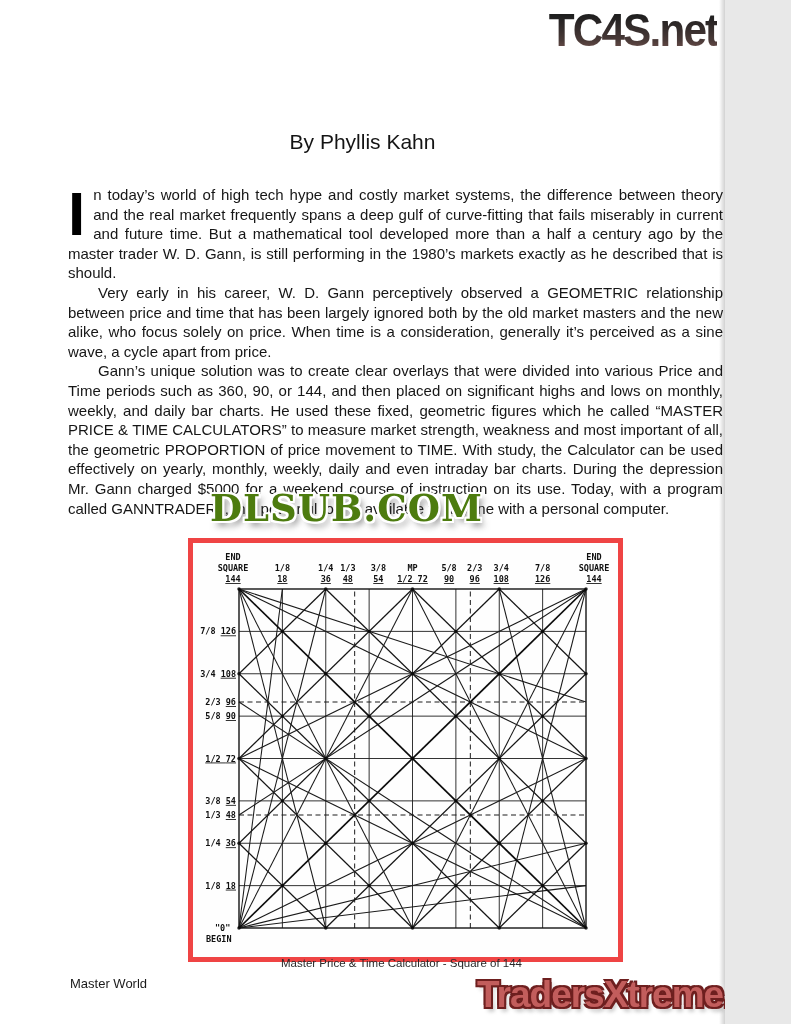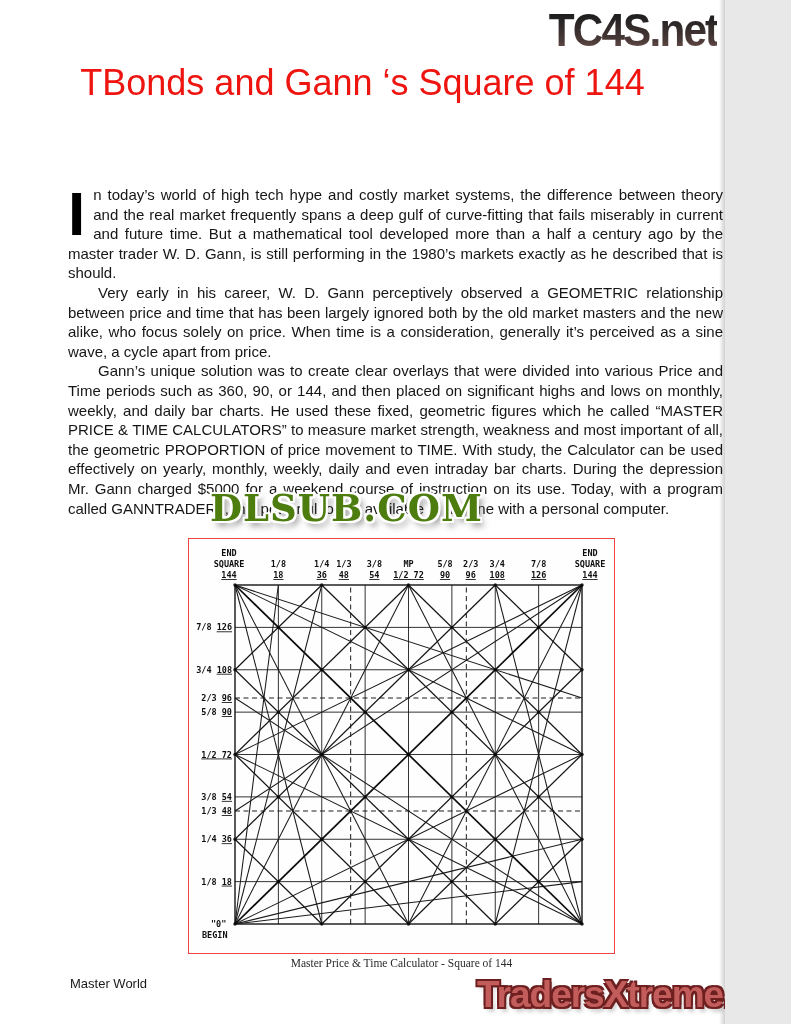--- a/index.html
+++ b/index.html
@@ -33,23 +33,23 @@
         text-shadow:-2px 0 0 #fff,2px 0 0 #fff,0 -2px 0 #fff,0 2px 0 #fff,
                     -2px -2px 0 #fff,2px 2px 0 #fff,-2px 2px 0 #fff,2px -2px 0 #fff,
                     4px 5px 6px rgba(60,60,60,.55);}
   .wm-footer{position:absolute;left:477px;top:974px;font-weight:bold;font-size:37px;
         letter-spacing:-1px;color:#c25d5c;white-space:nowrap;
         text-shadow:-2px -2px 0 #6e1f1f,2px -2px 0 #6e1f1f,-2px 2px 0 #6e1f1f,2px 2px 0 #6e1f1f,
                     0 0 7px #ffffff,0 0 10px #ffffff,3px 4px 4px rgba(0,0,0,.35);}
 
   
   .figure-box{position:absolute;left:188px;top:538px;width:425px;height:414px;
-        border:1px solid #ef4444;background:#fefefe;text-align:center;}
+        border:5px solid #ef4444;background:#fefefe;text-align:center;}
   .figure-caption{position:absolute;left:188px;top:957px;width:427px;text-align:center;
-        font-size:11.5px;color:#2a2a2a;font-family:Liberation Serif, serif;}
+        font-size:11.5px;color:#2a2a2a;}
 
   svg .grid{stroke:#1c1c1c;stroke-width:.9;}
   svg .dashed{stroke:#1c1c1c;stroke-width:1;stroke-dasharray:5,3.5;}
   svg .chain{stroke:#151515;stroke-width:1.25;}
   svg .main{stroke:#0c0c0c;stroke-width:1.7;}
   svg .fan{stroke:#1a1a1a;stroke-width:1.05;}
   svg .border{fill:none;stroke:#141414;stroke-width:1.4;}
   svg text{font-family:"DejaVu Sans Mono",monospace;font-weight:bold;font-size:8.5px;fill:#101010;}
   svg .node{fill:#060606;opacity:.8;}
 
@@ -58,21 +58,21 @@
   .page-number{position:absolute;left:704px;top:965px;font-size:19px;color:#1d4ed8;margin-left:45px;}
 </style>
 </head>
 <body>
 
 <div class="page">
   <div class="edge-shade"></div>
 
   <div class="logo">TC4S.net</div>
 
-  <div class="title">TBonds and Gann ‘s Square of 144</div>
+  <div class="byline">By Phyllis Kahn</div>
 
   <div class="article">
     <p><span class="dropcap">I</span><span>n today’s world of high tech hype and costly market systems, the difference between theory and the real market frequently spans a deep gulf of curve-fitting that fails miserably in current and future time. But a mathematical tool developed more than a half a century ago by the master trader W. D. Gann, is still performing in the 1980’s markets exactly as he described that is should.</span></p>
     <p class="indent">Very early in his career, W. D. Gann perceptively observed a GEOMETRIC relationship between price and time that has been largely ignored both by the old market masters and the new alike, who focus solely on price. When time is a consideration, generally it’s perceived as a sine wave, a cycle apart from price.</p>
     <p class="indent">Gann’s unique solution was to create clear overlays that were divided into various Price and Time periods such as 360, 90, or 144, and then placed on significant highs and lows on monthly, weekly, and daily bar charts. He used these fixed, geometric figures which he called “MASTER PRICE &amp; TIME CALCULATORS” to measure market strength, weakness and most important of all, the geometric PROPORTION of price movement to TIME. With study, the Calculator can be used effectively on yearly, monthly, weekly, daily and even intraday bar charts. During the depression Mr. Gann charged $5000 for a weekend course of instruction on its use. Today, with a program called GANNTRADER I, this powerful tool is available to anyone with a personal computer.</p>
   </div>
 
   <div class="wm-center">DLSUB.COM</div>
 
   <div class="figure-box">

